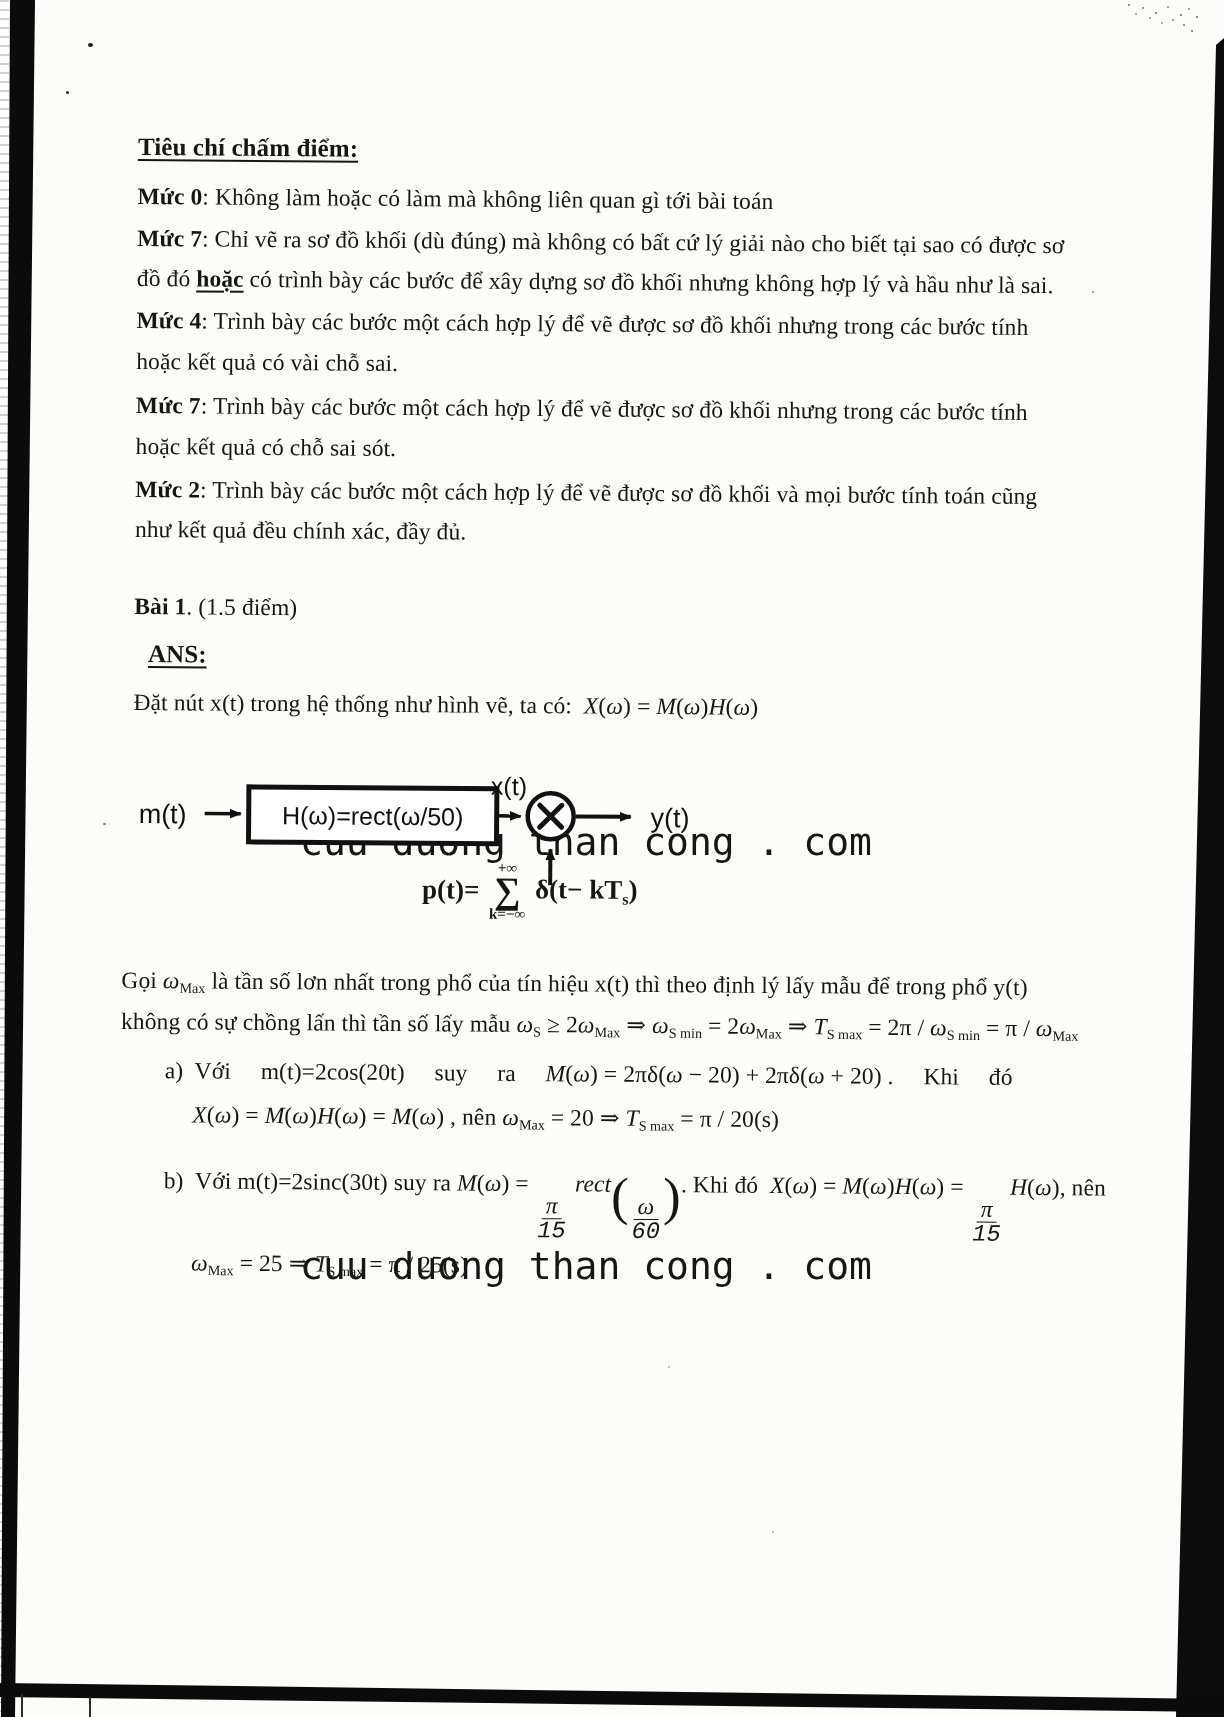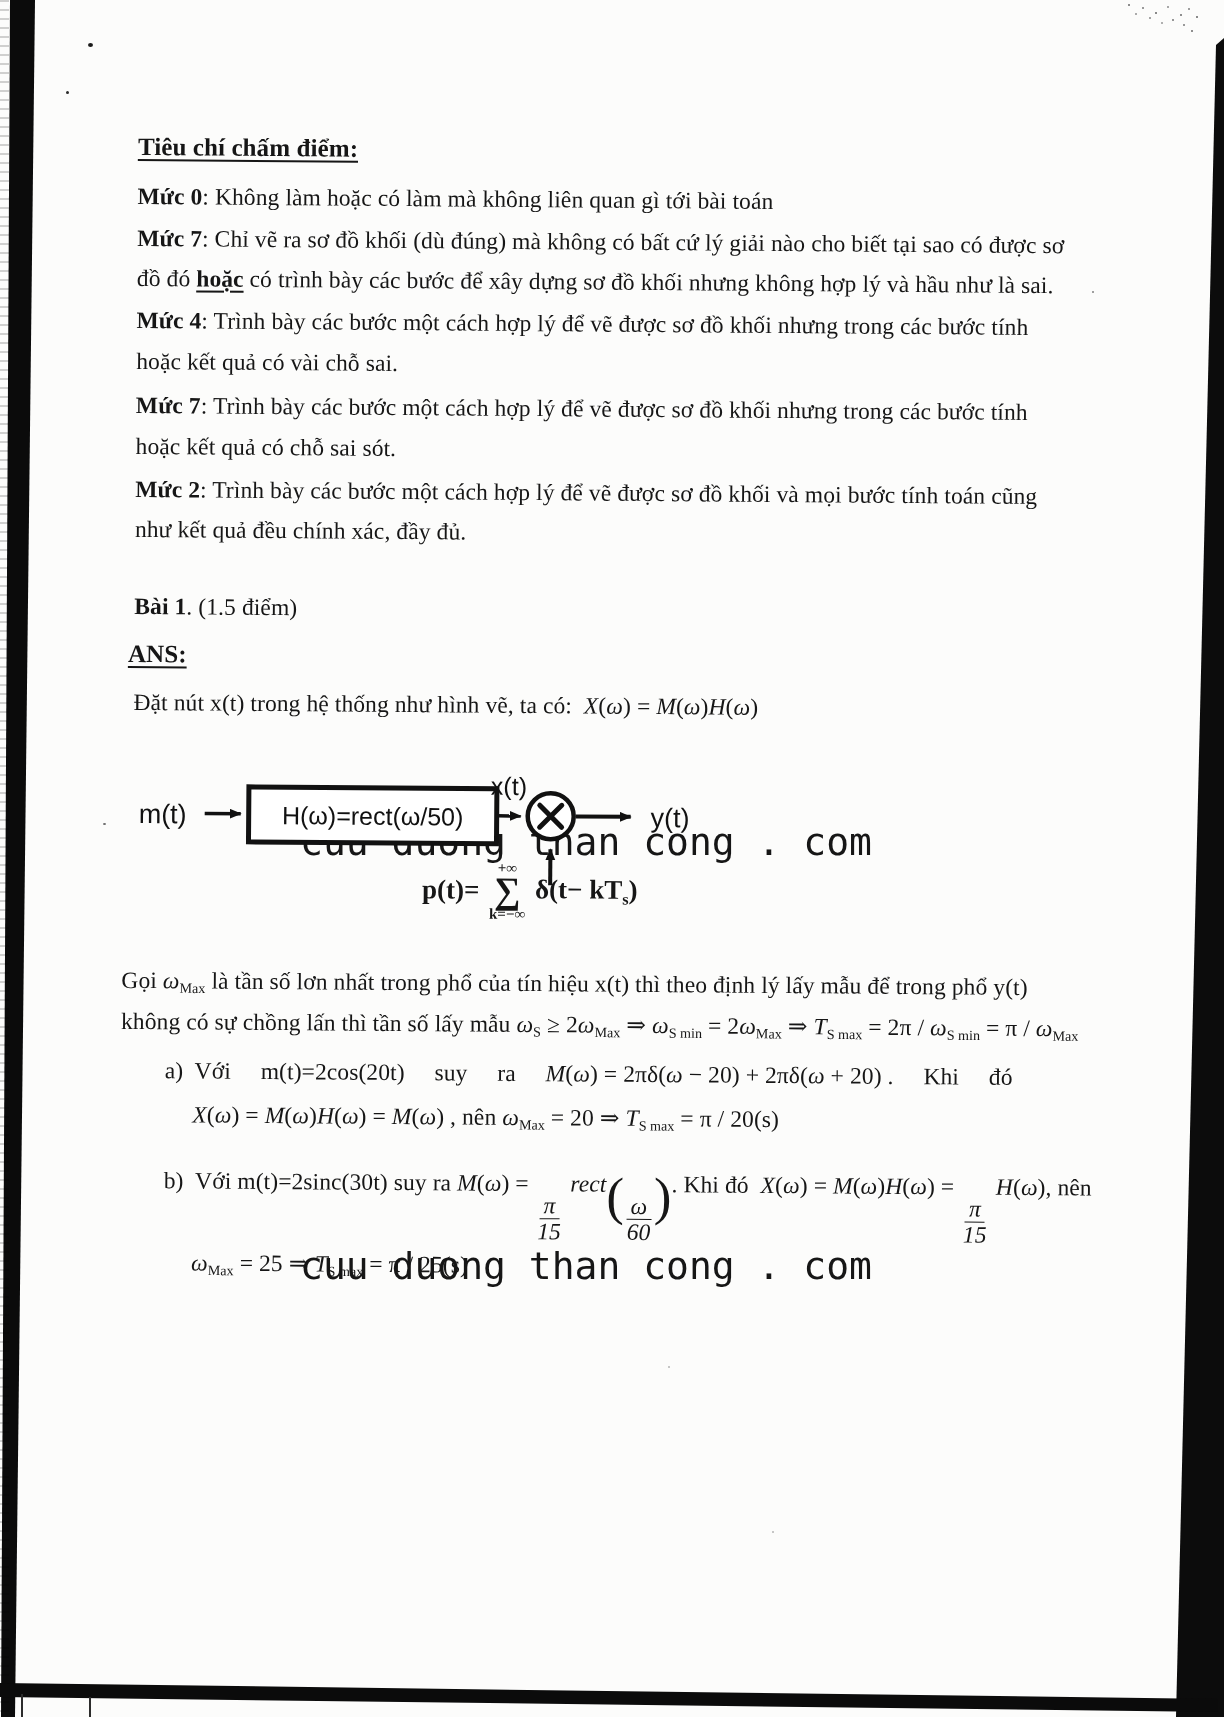--- a/index.html
+++ b/index.html
@@ -12,21 +12,21 @@
   .line{position:absolute;font-size:23.5px;white-space:pre;letter-spacing:.1px;line-height:1.25;}
   .h-title{font-size:25px;}
   .tk-n{}
   .tk-b{font-weight:bold;}
   .tk-bu{font-weight:bold;text-decoration:underline;text-underline-offset:4px;text-decoration-thickness:2.2px;}
   .tk-i{font-style:italic;}
   .tk-isub{font-size:.6em;vertical-align:-.32em;letter-spacing:0;}
   .tk-sub{font-size:.6em;vertical-align:-.35em;}
   .frac{display:inline-flex;flex-direction:column;align-items:center;vertical-align:-.95em;line-height:1.05;font-style:italic;}
   .frac .num{padding:0 4px;border-bottom:1.6px solid #161616;}
-  .frac .den{padding:0 3px;}
+  .frac .den{padding:0 3px;font-family:Liberation Mono, monospace;}
   .bigp{font-size:2.25em;font-weight:400;vertical-align:-.42em;line-height:0;}
   .watermark{
     position:absolute;z-index:1;font-family:"DejaVu Sans Mono","Liberation Mono",monospace;
     font-size:38px;letter-spacing:0;white-space:pre;user-select:none;
   }
   .diagram-svg{position:absolute;left:130px;top:772px;z-index:2;}
   .pt-formula{
     position:absolute;left:428px;top:858px;display:flex;align-items:center;gap:3px;
     font-weight:bold;font-size:27px;z-index:2;white-space:pre;
   }
@@ -66,21 +66,21 @@
     <div class="line" style="left:138px;top:224px;"><span class="tk-b">Mức 7</span><span class="tk-n">: Chỉ vẽ ra sơ đồ khối (dù đúng) mà không có bất cứ lý giải nào cho biết tại sao có được sơ</span></div>
     <div class="line" style="left:138px;top:264px;"><span class="tk-n">đồ đó </span><span class="tk-bu">hoặc</span><span class="tk-n"> có trình bày các bước để xây dựng sơ đồ khối nhưng không hợp lý và hầu như là sai.</span></div>
     <div class="line" style="left:138px;top:306px;"><span class="tk-b">Mức 4</span><span class="tk-n">: Trình bày các bước một cách hợp lý để vẽ được sơ đồ khối nhưng trong các bước tính</span></div>
     <div class="line" style="left:138px;top:347px;"><span class="tk-n">hoặc kết quả có vài chỗ sai.</span></div>
     <div class="line" style="left:138px;top:391px;"><span class="tk-b">Mức 7</span><span class="tk-n">: Trình bày các bước một cách hợp lý để vẽ được sơ đồ khối nhưng trong các bước tính</span></div>
     <div class="line" style="left:138px;top:432px;"><span class="tk-n">hoặc kết quả có chỗ sai sót.</span></div>
     <div class="line" style="left:138px;top:475px;"><span class="tk-b">Mức 2</span><span class="tk-n">: Trình bày các bước một cách hợp lý để vẽ được sơ đồ khối và mọi bước tính toán cũng</span></div>
     <div class="line" style="left:138px;top:515px;"><span class="tk-n">như kết quả đều chính xác, đầy đủ.</span></div>
 
     <div class="line" style="left:138px;top:592px;"><span class="tk-b">Bài 1</span><span class="tk-n">. (1.5 điểm)</span></div>
-    <div class="line h-title" style="left:132px;top:638px;"><span class="tk-bu">ANS:</span></div>
+    <div class="line h-title" style="left:152px;top:638px;"><span class="tk-bu">ANS:</span></div>
     <div class="line" style="left:138px;top:688px;"><span class="tk-n">Đặt nút x(t) trong hệ thống như hình vẽ, ta có:  </span><span class="tk-i">X</span><span class="tk-n">(</span><span class="tk-i">ω</span><span class="tk-n">) = </span><span class="tk-i">M</span><span class="tk-n">(</span><span class="tk-i">ω</span><span class="tk-n">)</span><span class="tk-i">H</span><span class="tk-n">(</span><span class="tk-i">ω</span><span class="tk-n">)</span></div>
 
     <svg class="diagram-svg" width="600" height="120" viewBox="0 0 600 120">
       <defs>
         <marker id="arr" markerWidth="13" markerHeight="11" refX="11" refY="5" orient="auto" markerUnits="userSpaceOnUse">
           <path d="M0,0 L12,5 L0,10 z" fill="#111"></path>
         </marker>
       </defs>
       <text x="14" y="51" font-family="Liberation Sans, DejaVu Sans, sans-serif" font-size="27" fill="#111">m(t)</text>
       <line x1="80" y1="41" x2="116" y2="41" stroke="#111" stroke-width="3.5" marker-end="url(#arr)"></line>

